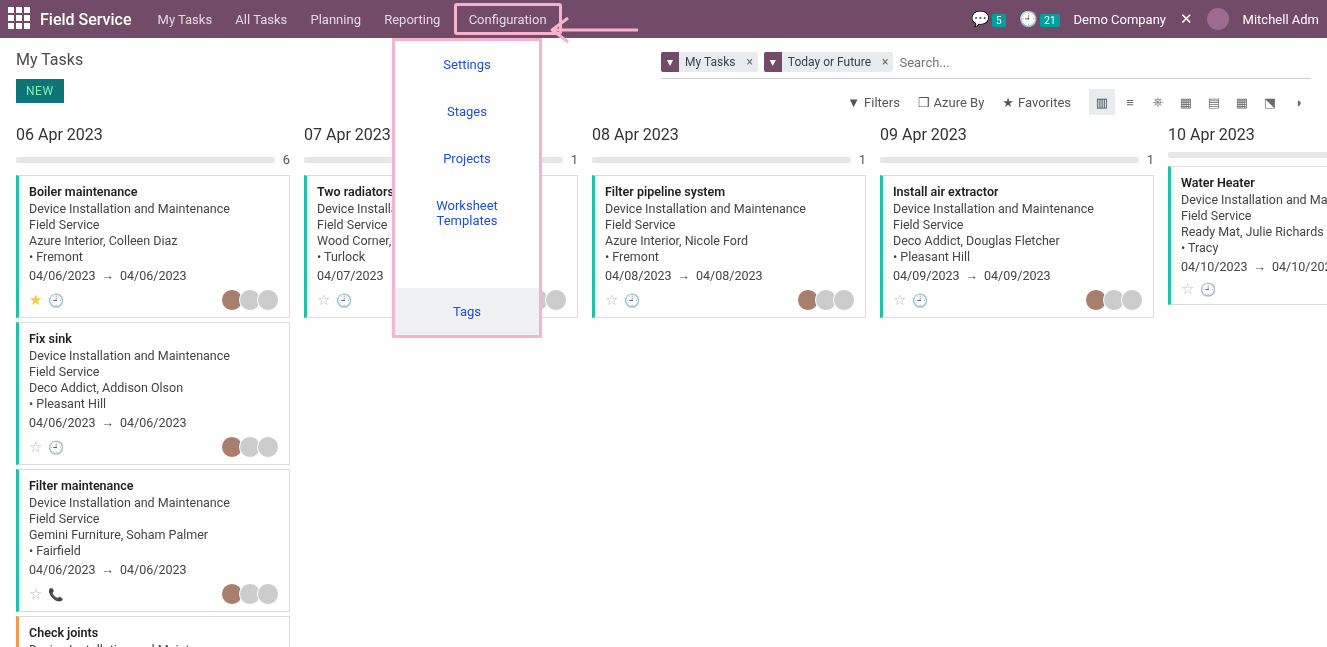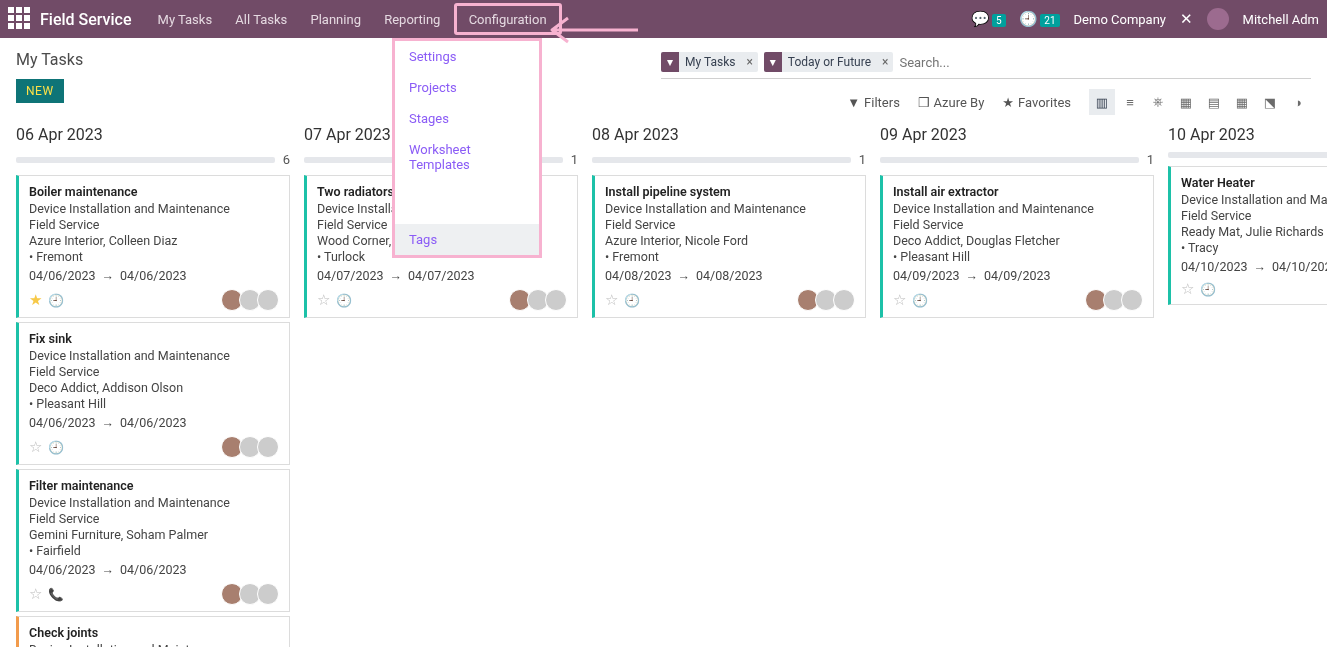--- a/index.html
+++ b/index.html
@@ -13,31 +13,31 @@
 .topnav .menu a { color:#e5d9e1; text-decoration:none; padding:0 10px; font-size:13px; height:38px; display:inline-flex; align-items:center; }
 .topnav .menu a.highlight { border:3px solid #F7B2D0; border-radius:3px; padding:0 12px; height:32px; margin-top:-1px; }
 .topnav .spacer { flex:1; }
 .topnav .right { display:flex; align-items:center; gap:14px; font-size:13px; }
 .topnav .right .badge { background:#00A09D; color:#fff; font-size:10px; padding:1px 4px; border-radius:2px; margin-left:2px; }
 .topnav .right .avatar { width:22px; height:22px; border-radius:50%; background:#9C6B8F; display:inline-block; }
 .topnav .right .icon { font-size:15px; cursor:pointer; }
 
 
 .dropdown { position:absolute; left:392px; top:38px; background:#fff; border:3px solid #F7B2D0; width:150px; z-index:30; }
-.dropdown a { display:block; padding:8px 14px; color:#8b5cf6; font-size:13px; text-decoration:none; }
+.dropdown a { display:block; padding:16px 14px; color:#1d4ed8; font-size:13px; text-decoration:none;text-align:center; }
 .dropdown a.hover { background:#eef0f2;margin-top:44px; }
 
 
 .arrow { position:absolute; left:550px; top:14px; z-index:31; }
 .arrow svg path { fill:none; stroke:#F7B2D0; stroke-width:3; }
 
 
 .row2 { display:flex; align-items:flex-start; padding:12px 16px 0 16px; }
 .page-title { font-size:16px; color:#4b4b4b; }
-.newbtn { margin-top:10px; display:inline-block; background:#0E7477; color:#fde047; padding:5px 10px; font-size:12px; letter-spacing:.5px; }
+.newbtn { margin-top:10px; display:inline-block; background:#0E7477; color:#86efac; padding:5px 10px; font-size:12px; letter-spacing:.5px; }
 .search-area { flex:1; display:flex; flex-direction:column; align-items:flex-end; }
 .search-box { display:flex; align-items:center; border-bottom:1px solid #d0d0d0; padding:2px 0 6px; gap:6px; width:650px; }
 .facet { background:#e9ecef; display:inline-flex; align-items:center; font-size:12px; border-radius:2px; overflow:hidden; }
 .facet .ic { background:#714B67; color:#fff; padding:3px 6px; }
 .facet .tx { padding:3px 6px; }
 .facet .x { padding:3px 5px; cursor:pointer; color:#666; }
 .search-box input { border:none; outline:none; font-size:13px; flex:1; color:#888; min-width:100px; }
 .toolbar { display:flex; align-items:center; gap:18px; margin-top:10px; font-size:13px; color:#555; }
 .toolbar .grp { display:flex; align-items:center; gap:4px; cursor:pointer; }
 .view-switch { display:flex; gap:2px; margin-left:auto; }
@@ -96,22 +96,22 @@
     <span class="icon">🕘<span class="badge">21</span></span>
     <span>Demo Company</span>
     <span class="icon">✕</span>
     <span class="avatar"></span>
     <span>Mitchell Adm</span>
   </div>
 </div>
 
 <div class="dropdown">
   <a>Settings</a>
+  <a>Stages</a>
   <a>Projects</a>
-  <a>Stages</a>
   <a>Worksheet Templates</a>
   <a class="hover">Tags</a>
 </div>
 
 <div class="arrow">
   <svg width="90" height="32">
       <path d="M88 16 L18 16 M18 16 L2 16 L18 4 M2 16 L18 28" fill="#F7B2D0" stroke="#F7B2D0" stroke-linejoin="round"></path>
     </svg>
 </div>
 
@@ -282,21 +282,21 @@
 
   <div class="col">
     <div class="col-head">
         <div class="date">08 Apr 2023</div>
         <div class="bar-row">
           <div class="bar"></div>
           <div class="cnt">1</div>
         </div>
       </div>
     <div class="card">
-      <div class="title">Install pipeline system</div>
+      <div class="title">Filter pipeline system</div>
       <div class="line">Device Installation and Maintenance</div>
       <div class="line">Field Service</div>
       <div class="line">Azure Interior, Nicole Ford</div>
       <div class="line">• Fremont</div>
       <div class="dates">
           <span>04/08/2023</span>
           <span>→</span>
           <span>04/08/2023</span>
         </div>
       <div class="foot">

